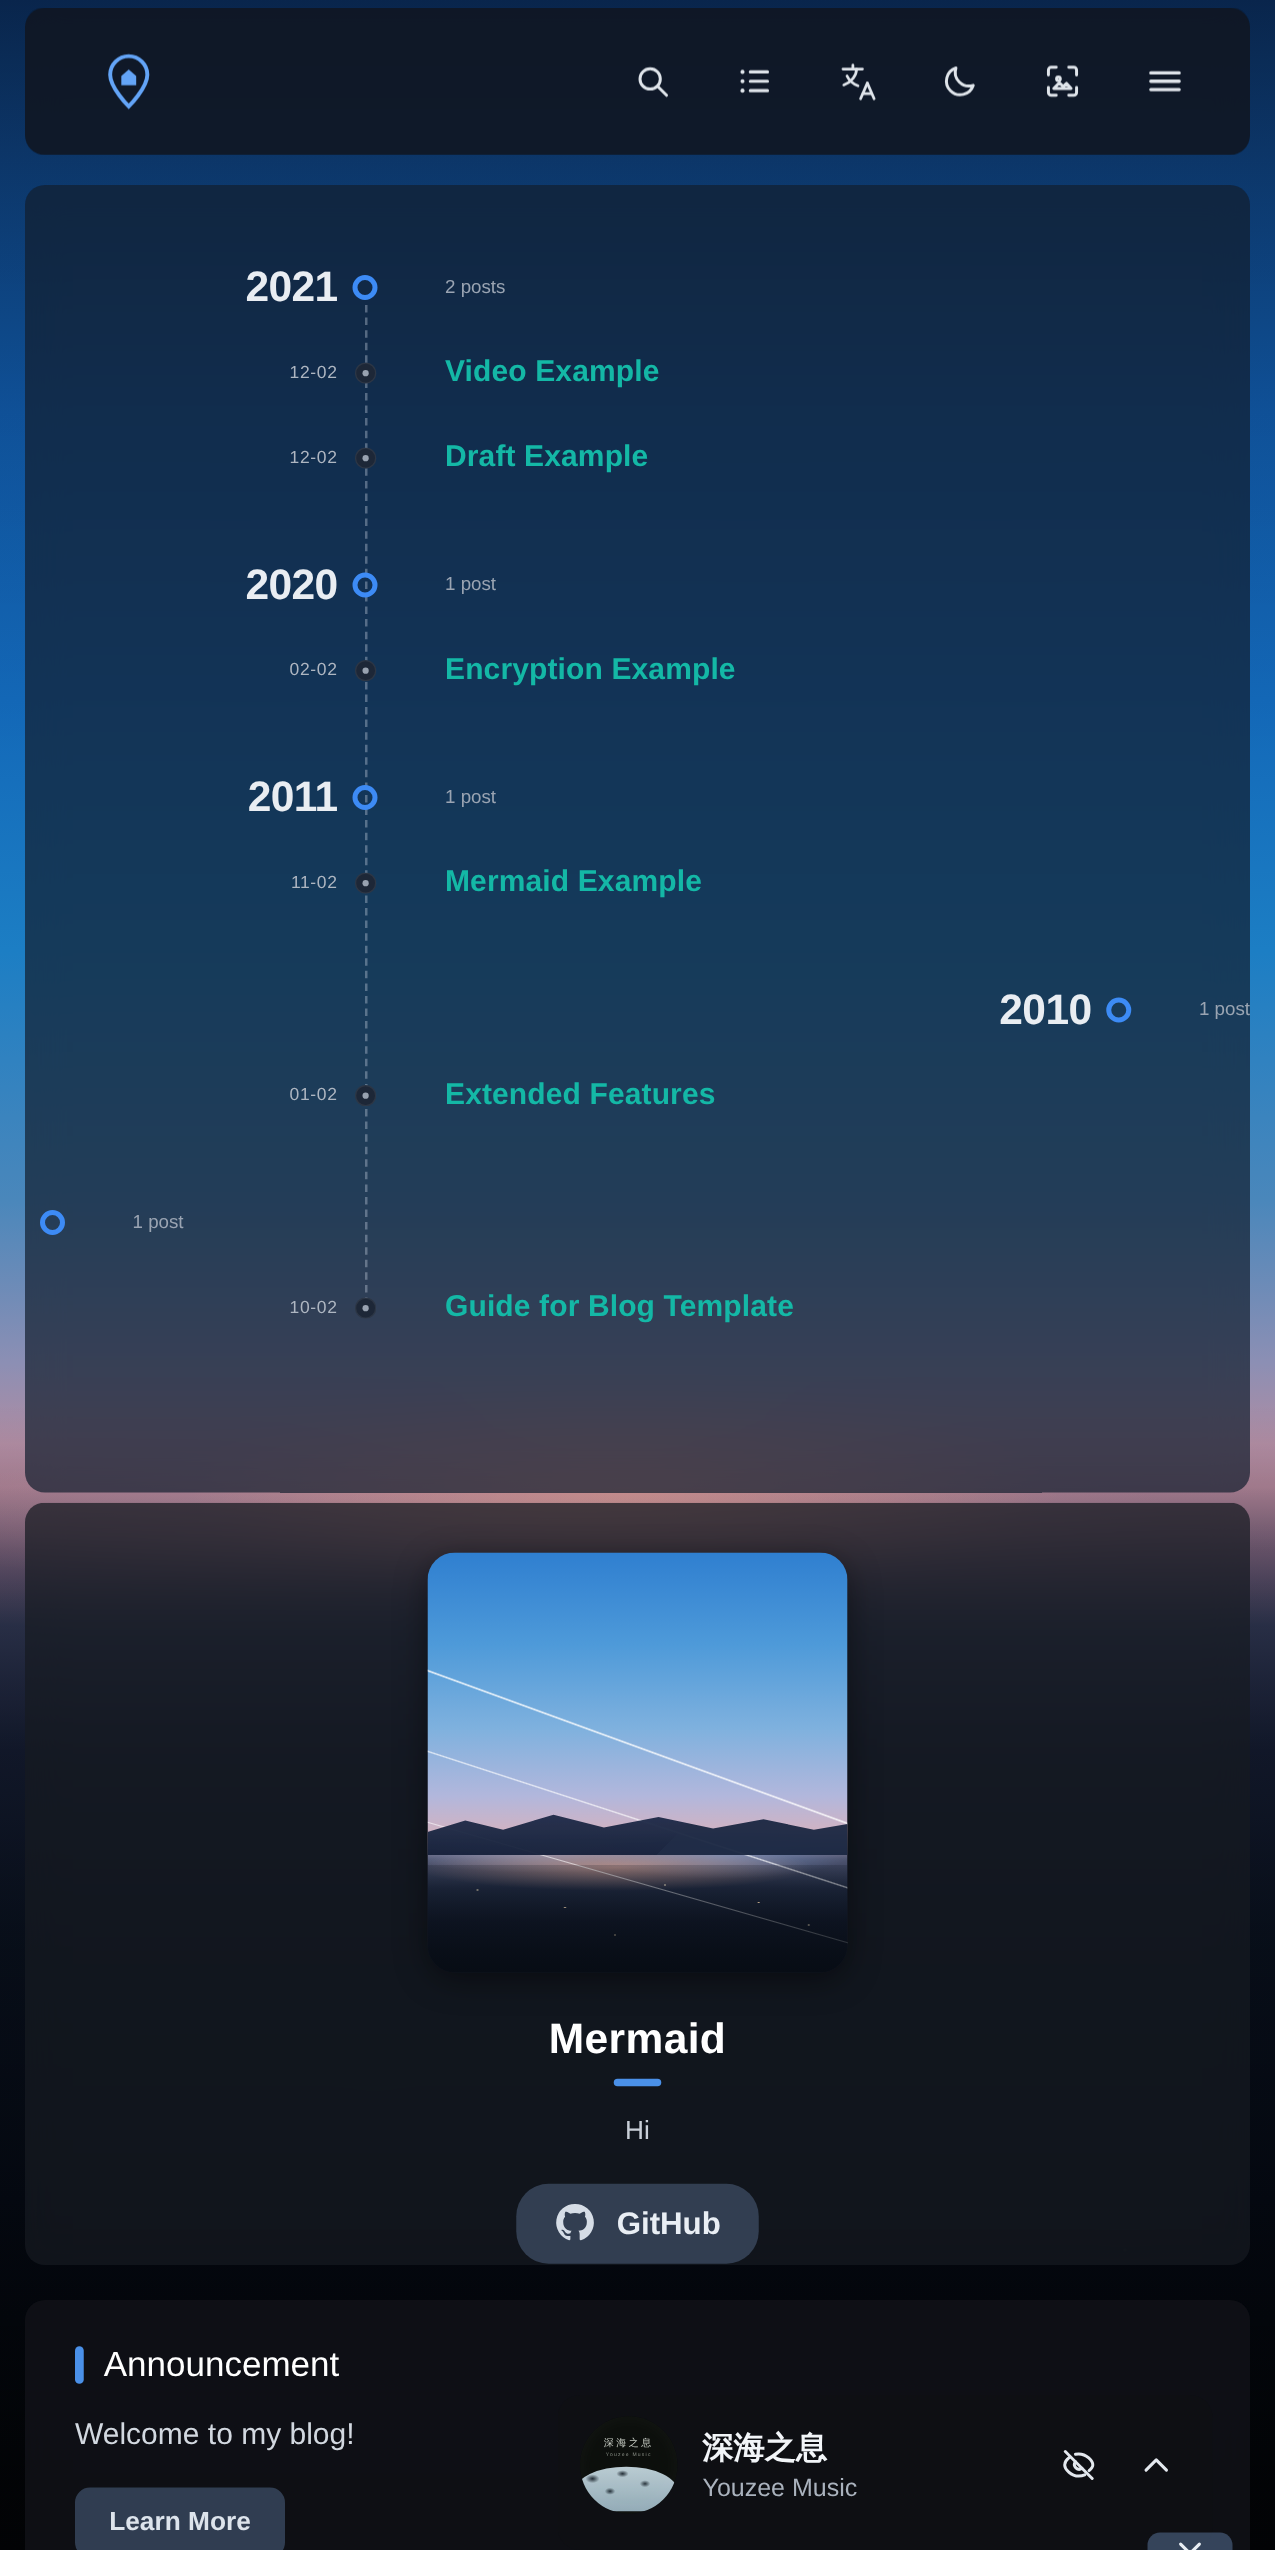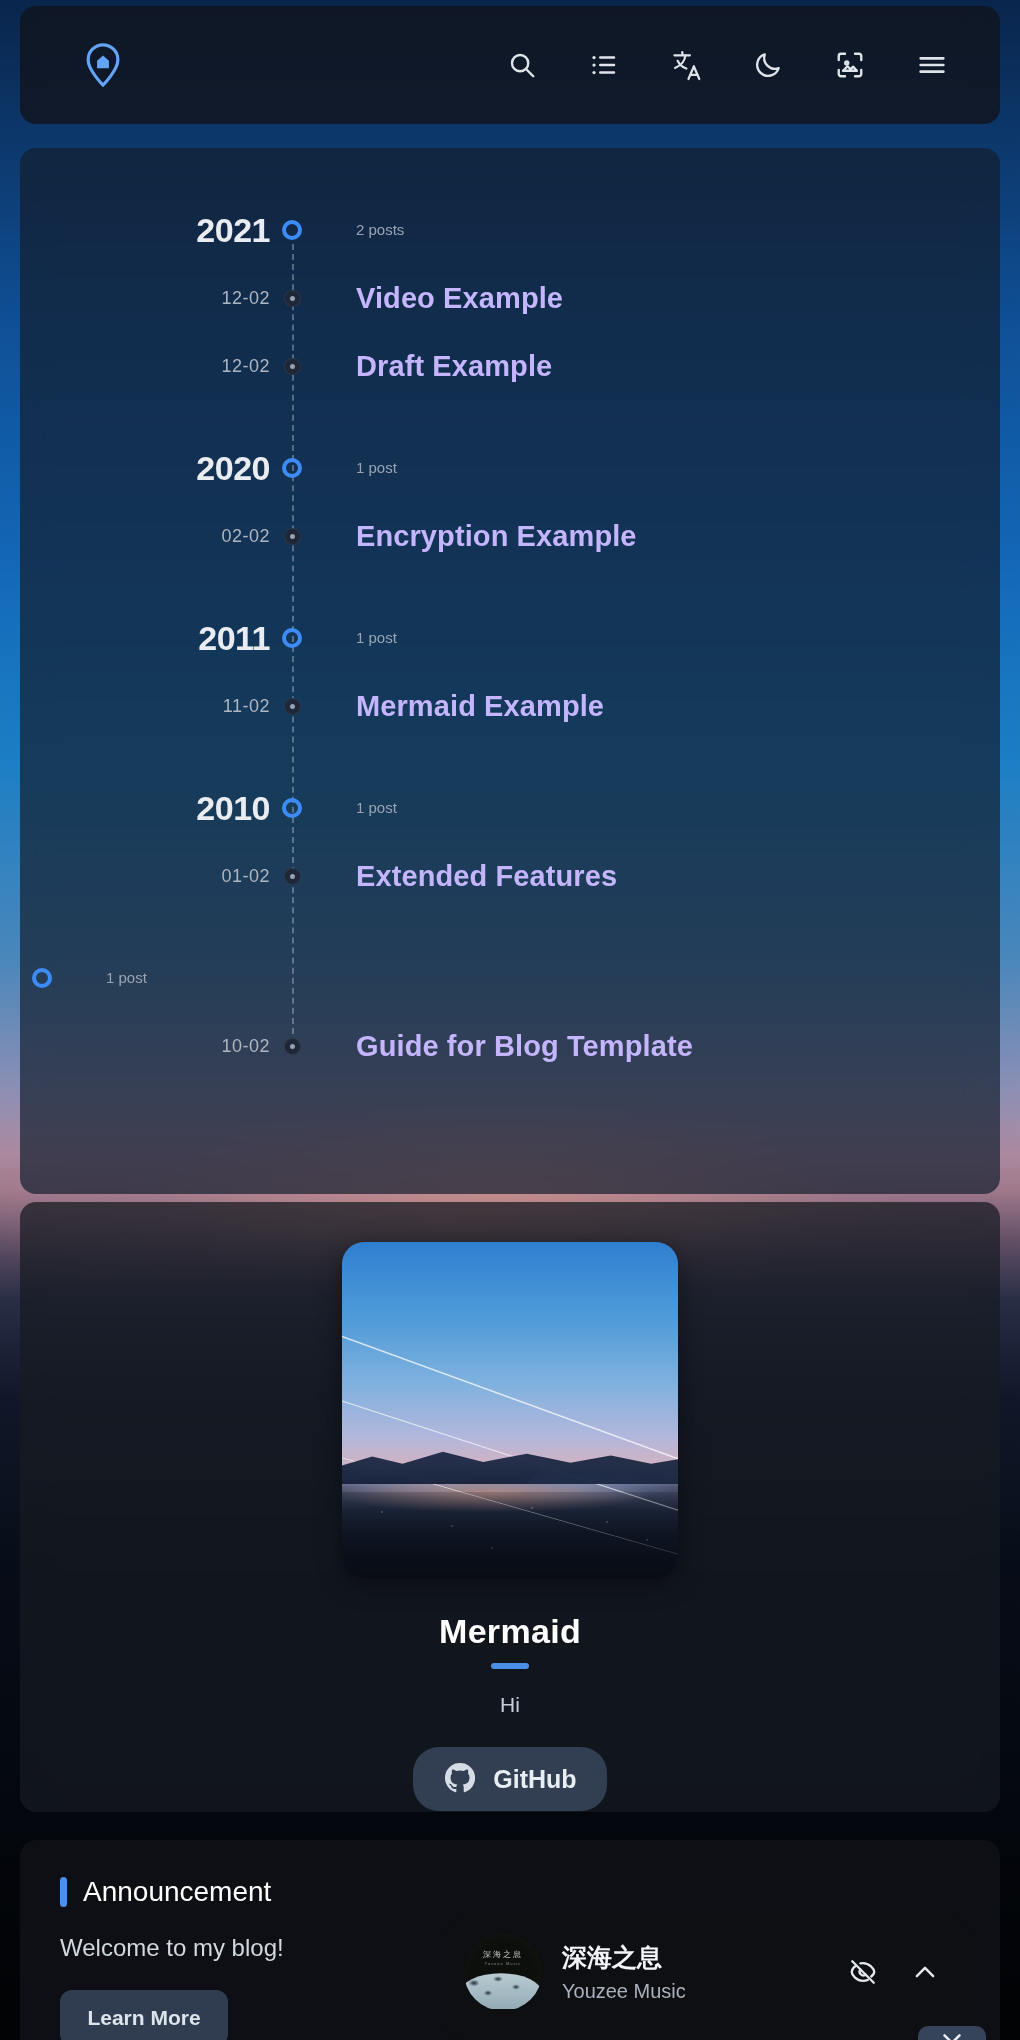--- a/index.html
+++ b/index.html
@@ -88,40 +88,40 @@
     position:relative; display:flex; align-items:center; height:0;
   }
   .year-row { margin-top:0; }
   .left {
     width:250px; text-align:right; padding-right:0; flex:0 0 250px;
   }
   .year-label {
     font-size:34px; font-weight:700; color:#e9edf2; letter-spacing:-.5px;
     font-family:"Liberation Sans", sans-serif;
   }
-  .date-label { font-size:18px; color:#aeb6c1; letter-spacing:.5px; }
+  .date-label { font-size:14px; color:#aeb6c1; letter-spacing:.5px; }
   .marker-col { width:44px; flex:0 0 44px; display:flex; justify-content:center; position:relative; }
   .dot-year {
     width:20px; height:20px; border-radius:50%;
     border:4px solid #3d8bf5; background:transparent;
     position:relative; z-index:2;
   }
   .dot-post {
     width:17px; height:17px; border-radius:50%;
     background:#1d2737; border:1px solid rgba(255,255,255,.07);
     display:flex; align-items:center; justify-content:center;
     position:relative; z-index:2;
   }
   .dot-post::after {
     content:""; width:5px; height:5px; border-radius:50%; background:#98a2b0;
   }
   .right { padding-left:42px; }
   .count-label { font-size:15px; color:#9aa4b2; }
   .post-title {
-    font-size:29px; font-weight:700; color:#c4b5fd; cursor:pointer;
+    font-size:24px; font-weight:700; color:#14b8a6; cursor:pointer;
     letter-spacing:.1px;
   }
 
   
   #profile-card {
     left:20px; top:1202px; width:980px; height:610px;
     background:rgba(22,26,33,.72);
     display:flex; flex-direction:column; align-items:center;
     padding-top:40px;
   }
@@ -360,21 +360,21 @@
           </div>
           <div class="right"><span class="count-label">1 post</span></div>
         </div>
         <div class="row post-row" style="height: 68px;">
           <div class="left"><span class="date-label">11-02</span></div>
           <div class="marker-col">
             <span class="dot-post"></span>
           </div>
           <div class="right"><span class="post-title">Mermaid Example</span></div>
         </div>
-        <div class="row year-row" style="height: 68px; margin-top: 34px;">
+        <div class="row year-row" style="height: 68px; margin-top: 34px; justify-content: flex-end;">
           <div class="left"><span class="year-label">2010</span></div>
           <div class="marker-col">
             <span class="dot-year"></span>
           </div>
           <div class="right"><span class="count-label">1 post</span></div>
         </div>
         <div class="row post-row" style="height: 68px;">
           <div class="left"><span class="date-label">01-02</span></div>
           <div class="marker-col">
             <span class="dot-post"></span>

